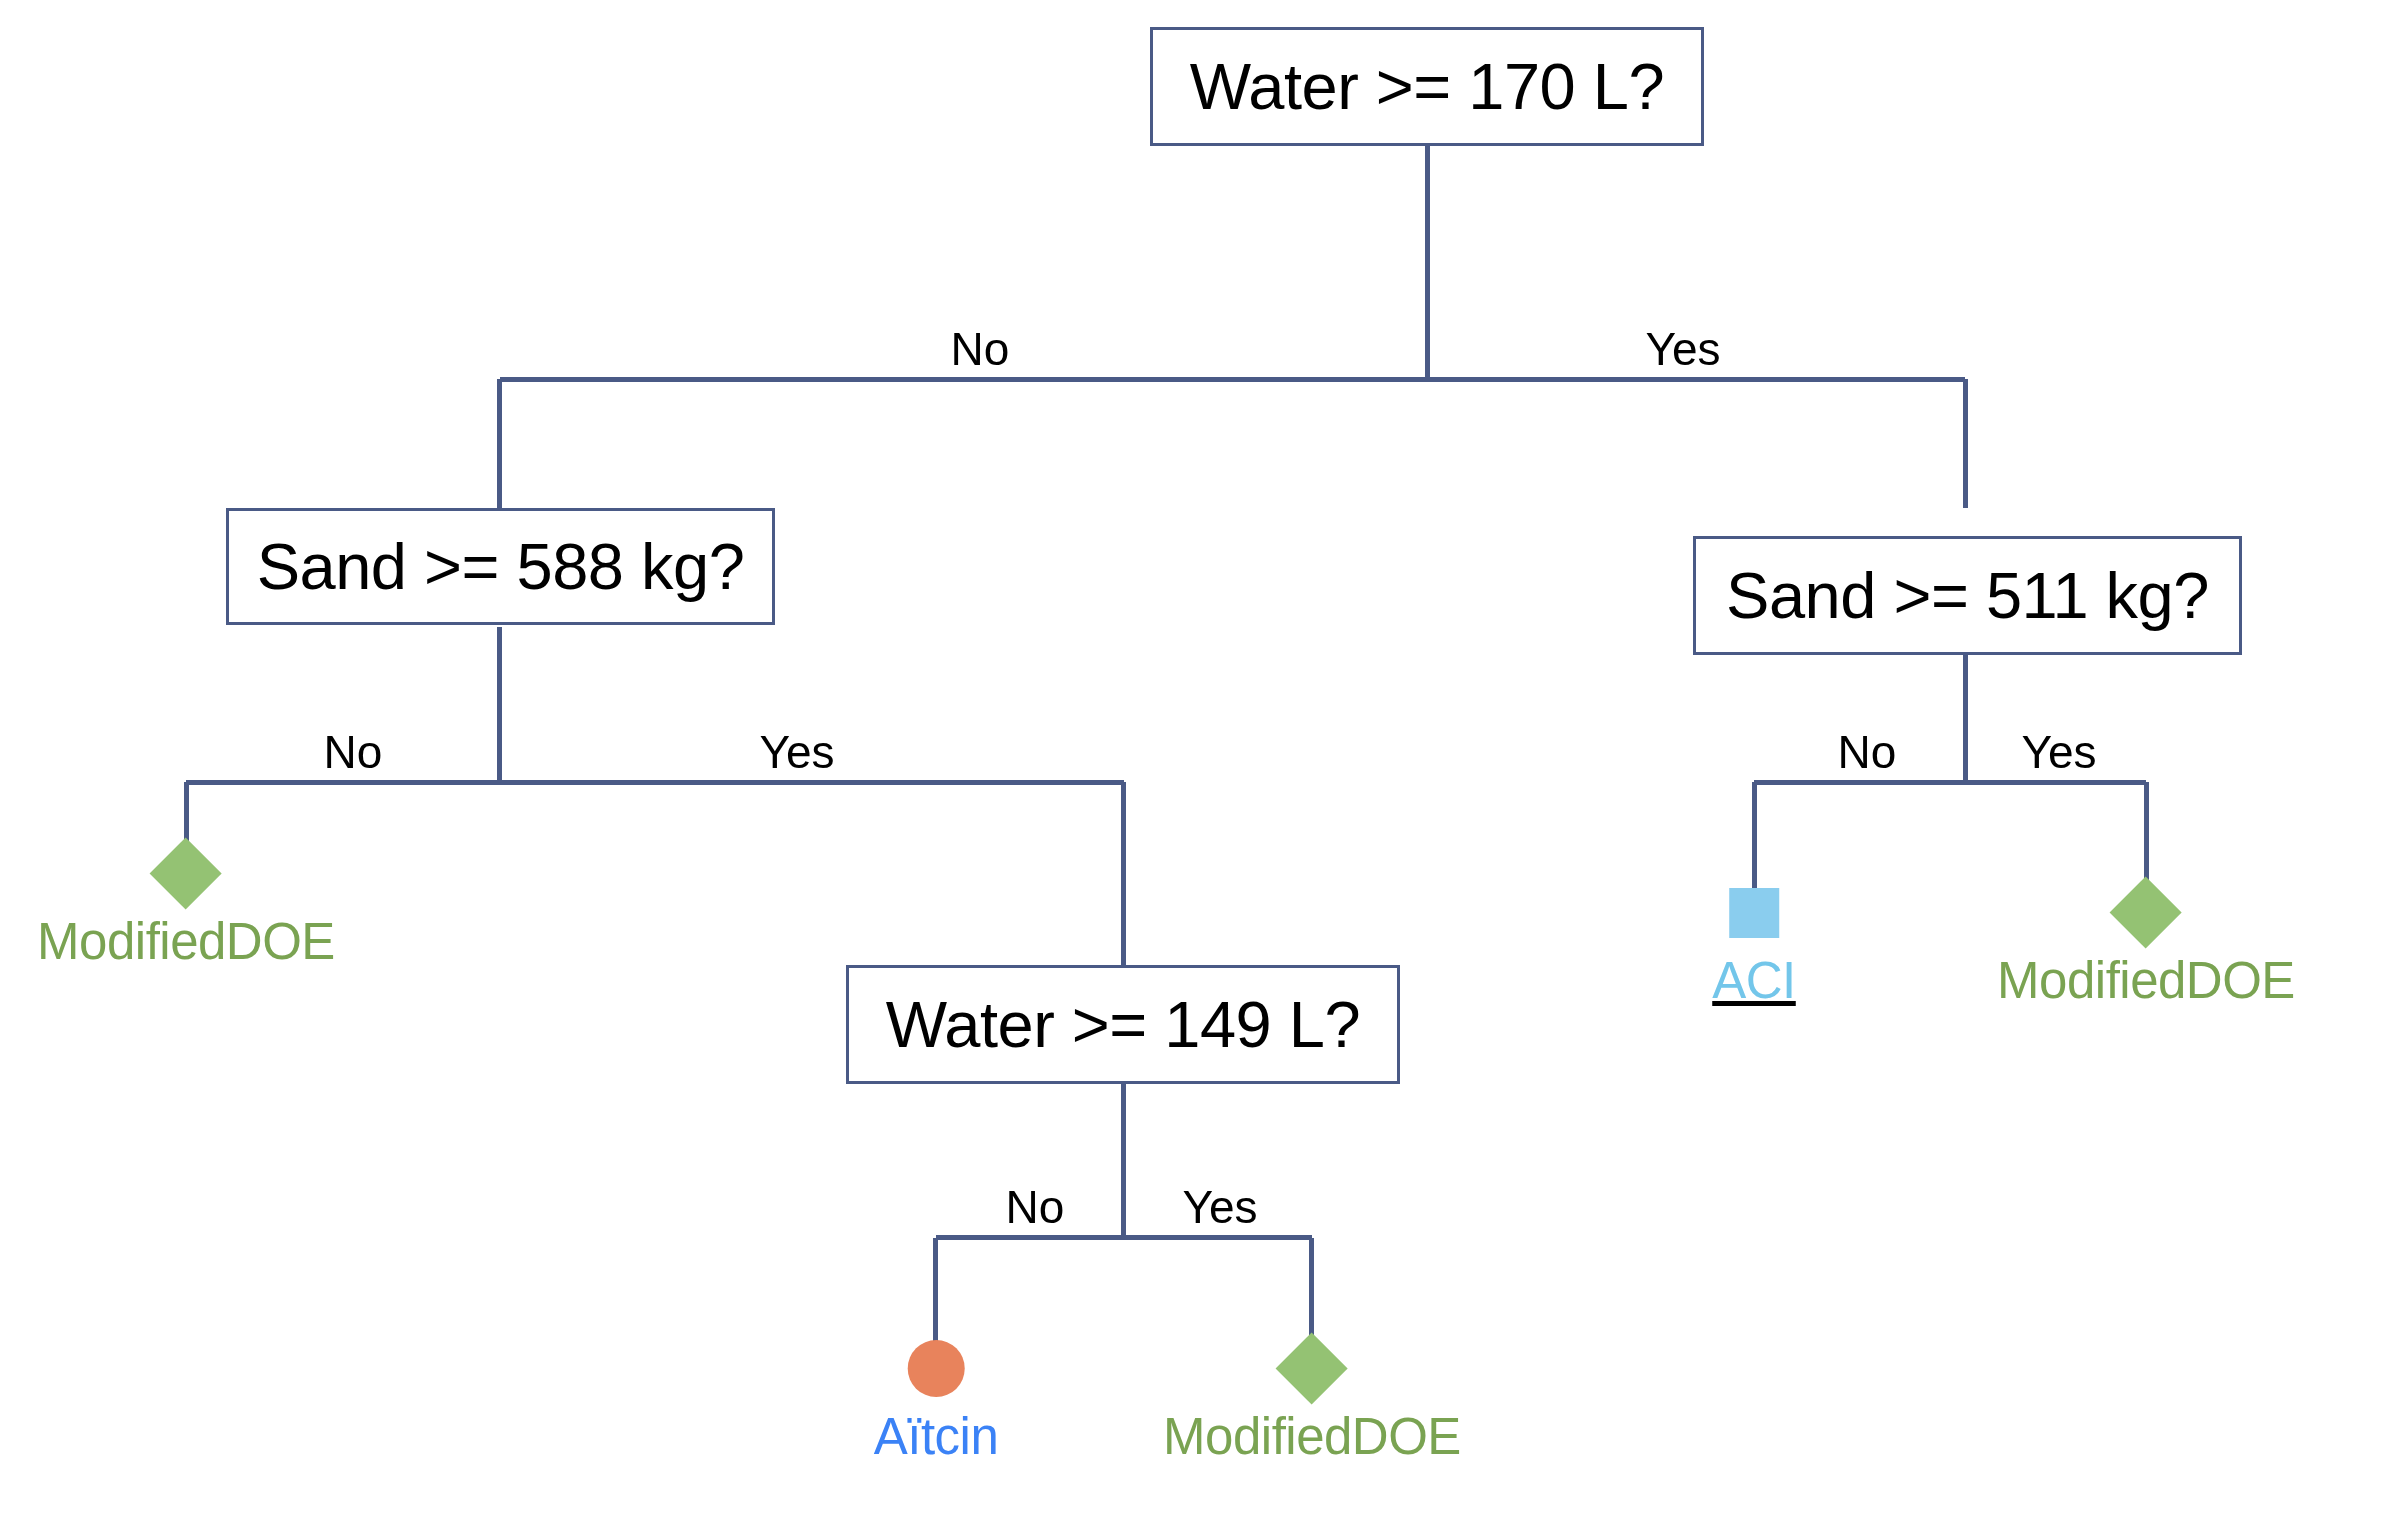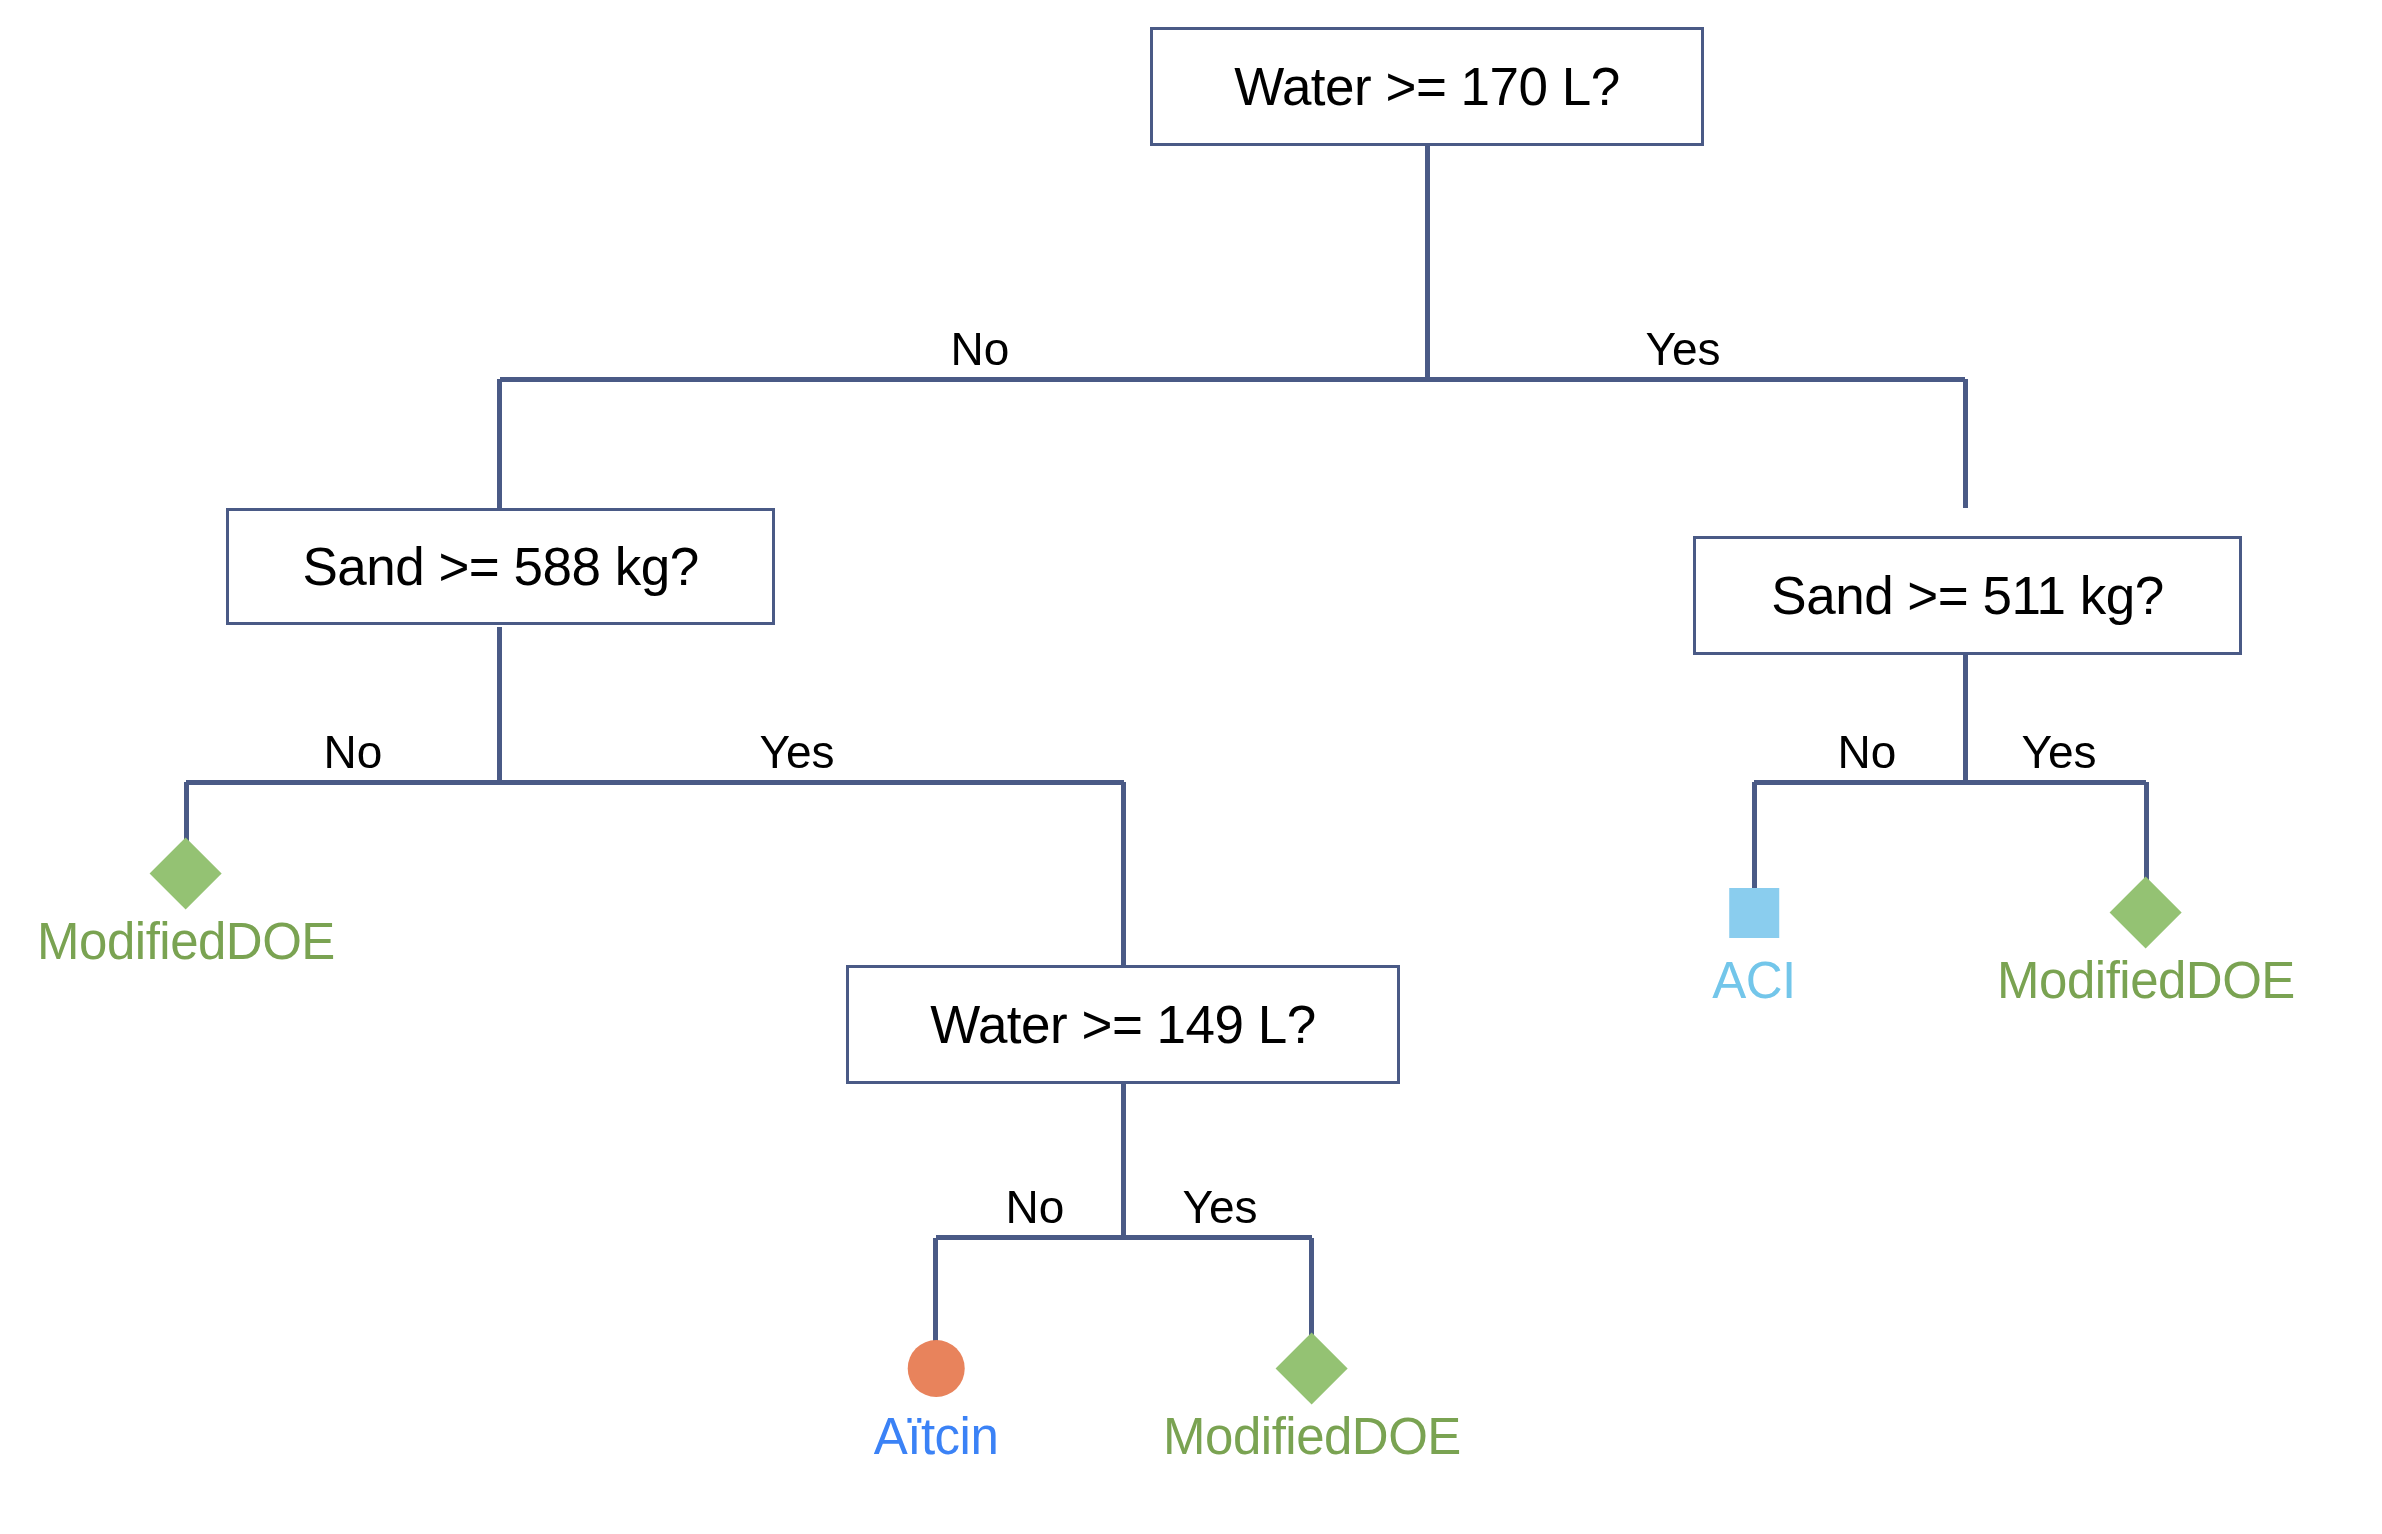--- a/index.html
+++ b/index.html
@@ -27,21 +27,21 @@
   .node-box {
     position: absolute;
     box-sizing: border-box;
     background: #ffffff;
     border: 3px solid #4a5a86;
     display: flex;
     align-items: center;
     justify-content: center;
   }
   .node-box .node-label {
-    font-size: 53px;
+    font-size: 65px;
     color: #000000;
     white-space: nowrap;
     letter-spacing: -0.5px;
   }
 
   
   .branch-label {
     position: absolute;
     font-size: 46px;
     color: #000000;
@@ -153,21 +153,21 @@
   <div class="branch-label" style="left:1035px; top:1180px;">No</div>
   <div class="branch-label" style="left:1220px; top:1180px;">Yes</div>
 
   <div class="leaf" style="left:186px; top:837px;">
     <span class="marker-wrap">
       <span class="marker-diamond"></span>
     </span>
     <span class="leaf-label label-green">ModifiedDOE</span>
   </div>
 
-  <div class="leaf" style="left:1754px; top:876px;">
+  <div class="leaf" style="left:1754px; top:876px;text-decoration:underline;">
     <span class="marker-wrap">
       <span class="marker-square"></span>
     </span>
     <span class="leaf-label label-blue">ACI</span>
   </div>
 
   <div class="leaf" style="left:2146px; top:876px;">
     <span class="marker-wrap">
       <span class="marker-diamond"></span>
     </span>

